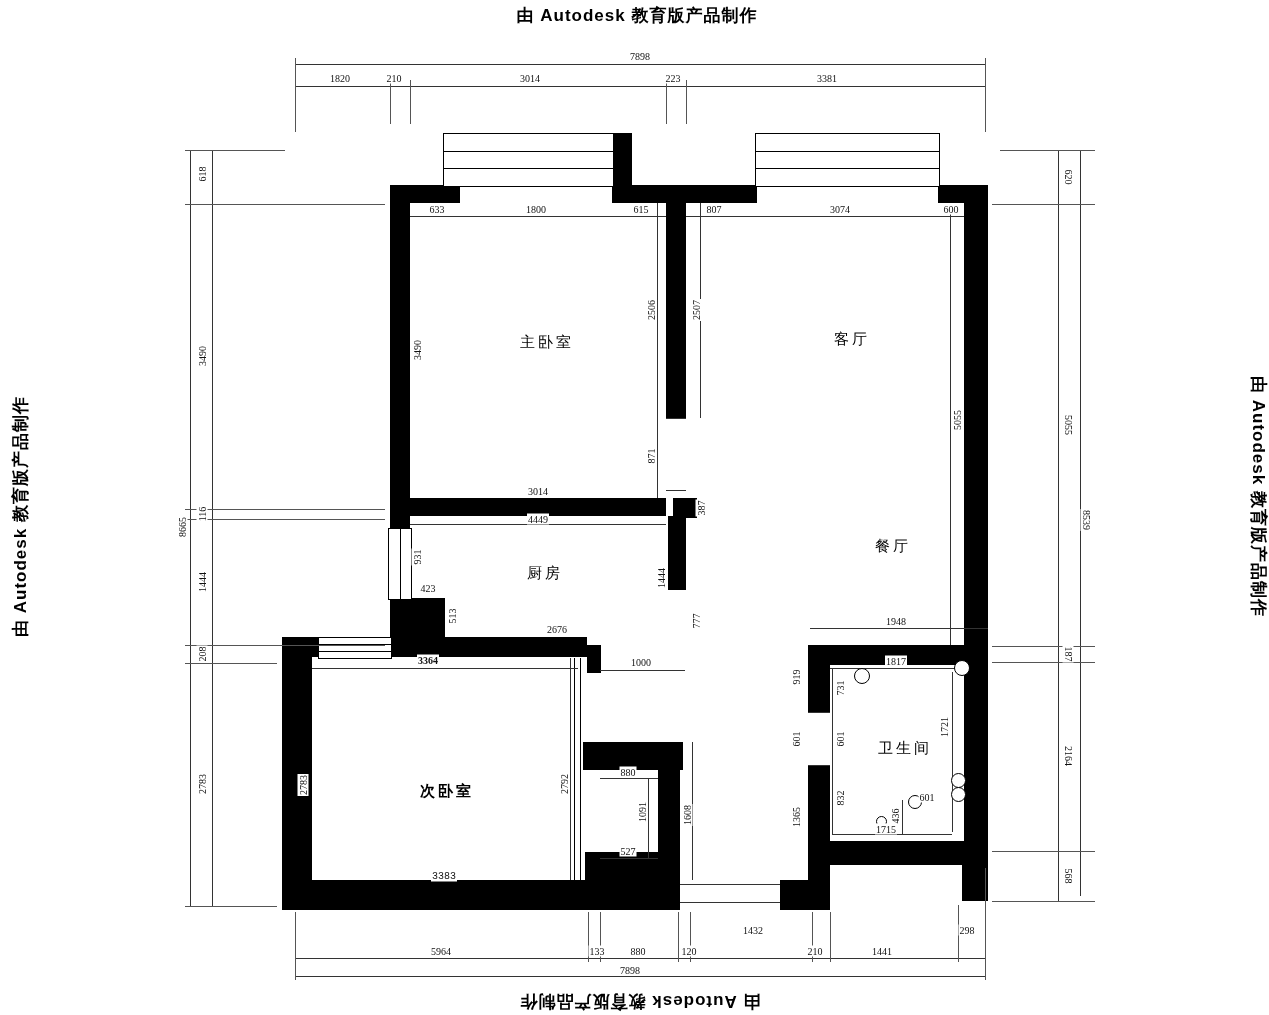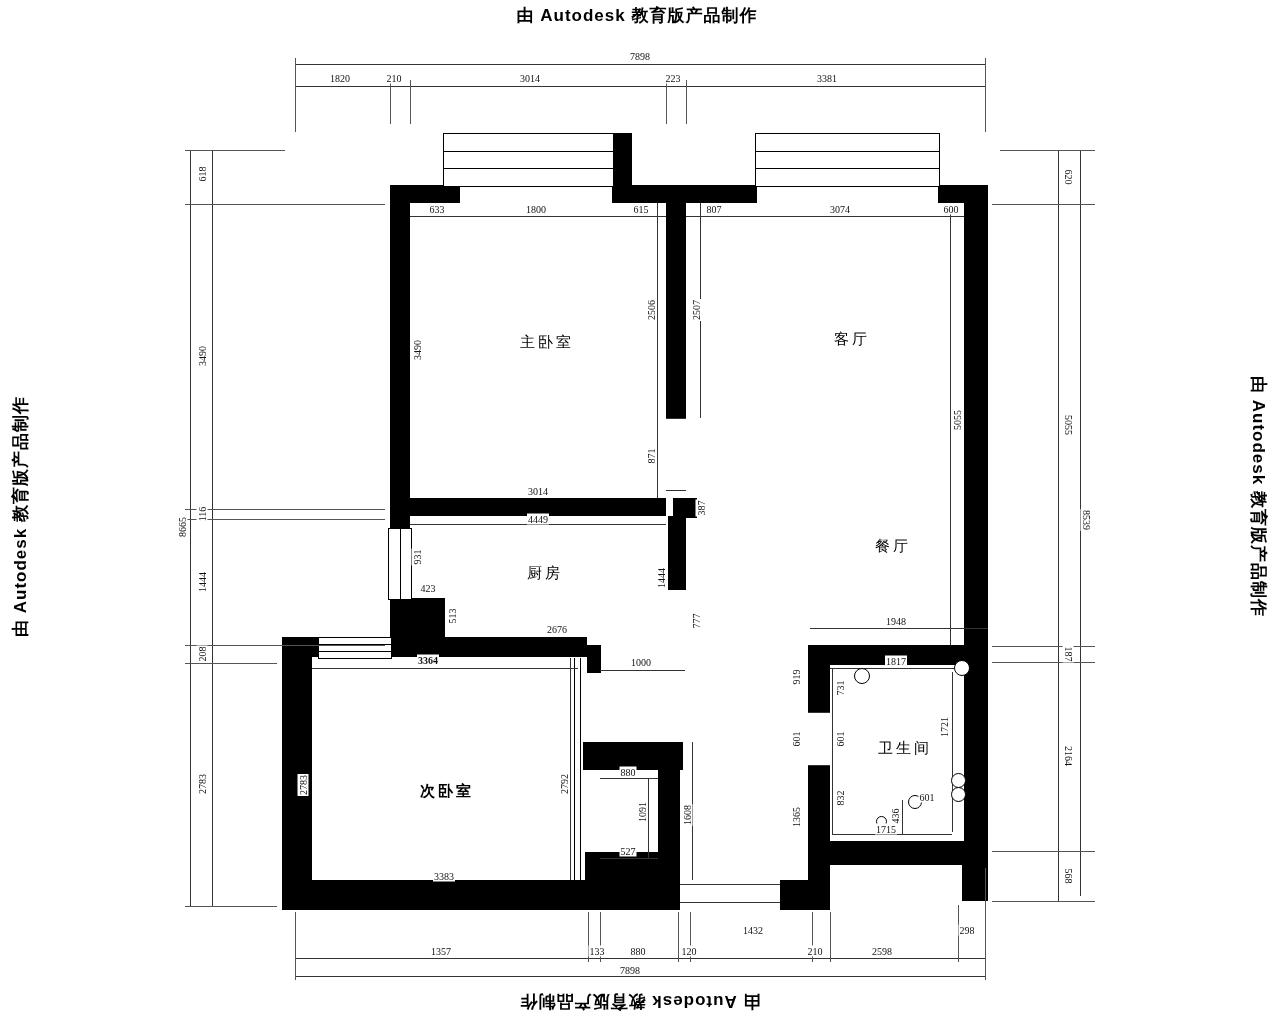--- a/index.html
+++ b/index.html
@@ -137,27 +137,27 @@
   <div class="line-v" style="left:902px;top:800px;height:34px;"></div>
   <div class="line-v" style="left:832px;top:668px;height:166px;"></div>
 
   <span class="dlabel" style="left:640px;top:56px;">7898</span>
   <span class="dlabel" style="left:340px;top:78px;">1820</span>
   <span class="dlabel" style="left:394px;top:78px;">210</span>
   <span class="dlabel" style="left:530px;top:78px;">3014</span>
   <span class="dlabel" style="left:673px;top:78px;">223</span>
   <span class="dlabel" style="left:827px;top:78px;">3381</span>
 
-  <span class="dlabel" style="left:441px;top:951px;">1357</span>
+  <span class="dlabel" style="left:441px;top:951px;">5964</span>
   <span class="dlabel" style="left:597px;top:951px;">133</span>
   <span class="dlabel" style="left:638px;top:951px;">880</span>
   <span class="dlabel" style="left:689px;top:951px;">120</span>
   <span class="dlabel" style="left:753px;top:930px;">1432</span>
   <span class="dlabel" style="left:815px;top:951px;">210</span>
-  <span class="dlabel" style="left:882px;top:951px;">2598</span>
+  <span class="dlabel" style="left:882px;top:951px;">1441</span>
   <span class="dlabel" style="left:967px;top:930px;">298</span>
   <span class="dlabel" style="left:630px;top:970px;">7898</span>
 
   <span class="dlabel rot" style="left:202px;top:174px;">618</span>
   <span class="dlabel rot" style="left:202px;top:356px;">3490</span>
   <span class="dlabel rot" style="left:202px;top:514px;">116</span>
   <span class="dlabel rot" style="left:202px;top:582px;">1444</span>
   <span class="dlabel rot" style="left:202px;top:654px;">208</span>
   <span class="dlabel rot" style="left:202px;top:784px;">2783</span>
   <span class="dlabel rot" style="left:182px;top:527px;">8665</span>
@@ -190,21 +190,21 @@
   <span class="dlabel" style="left:557px;top:629px;">2676</span>
   <span class="dlabel rot" style="left:661px;top:578px;">1444</span>
   <span class="dlabel rot" style="left:696px;top:621px;">777</span>
 
   <span class="dlabel rot" style="left:957px;top:420px;">5055</span>
   <span class="dlabel" style="left:896px;top:621px;">1948</span>
 
   <span class="dlabel" style="left:428px;top:660px;font-weight:bold;">3364</span>
   <span class="dlabel rot" style="left:303px;top:785px;">2783</span>
   <span class="dlabel rot" style="left:564px;top:784px;">2792</span>
-  <span class="dlabel" style="left:444px;top:876px;">3383</span>
+  <span class="dlabel" style="left:444px;top:876px;font-family:Liberation Mono, monospace;">3383</span>
 
   <span class="dlabel" style="left:641px;top:662px;">1000</span>
   <span class="dlabel" style="left:628px;top:772px;">880</span>
   <span class="dlabel rot" style="left:642px;top:812px;">1091</span>
   <span class="dlabel rot" style="left:687px;top:815px;">1608</span>
   <span class="dlabel" style="left:628px;top:851px;">527</span>
 
   <span class="dlabel" style="left:896px;top:661px;">1817</span>
   <span class="dlabel rot" style="left:796px;top:677px;">919</span>
   <span class="dlabel rot" style="left:840px;top:688px;">731</span>

